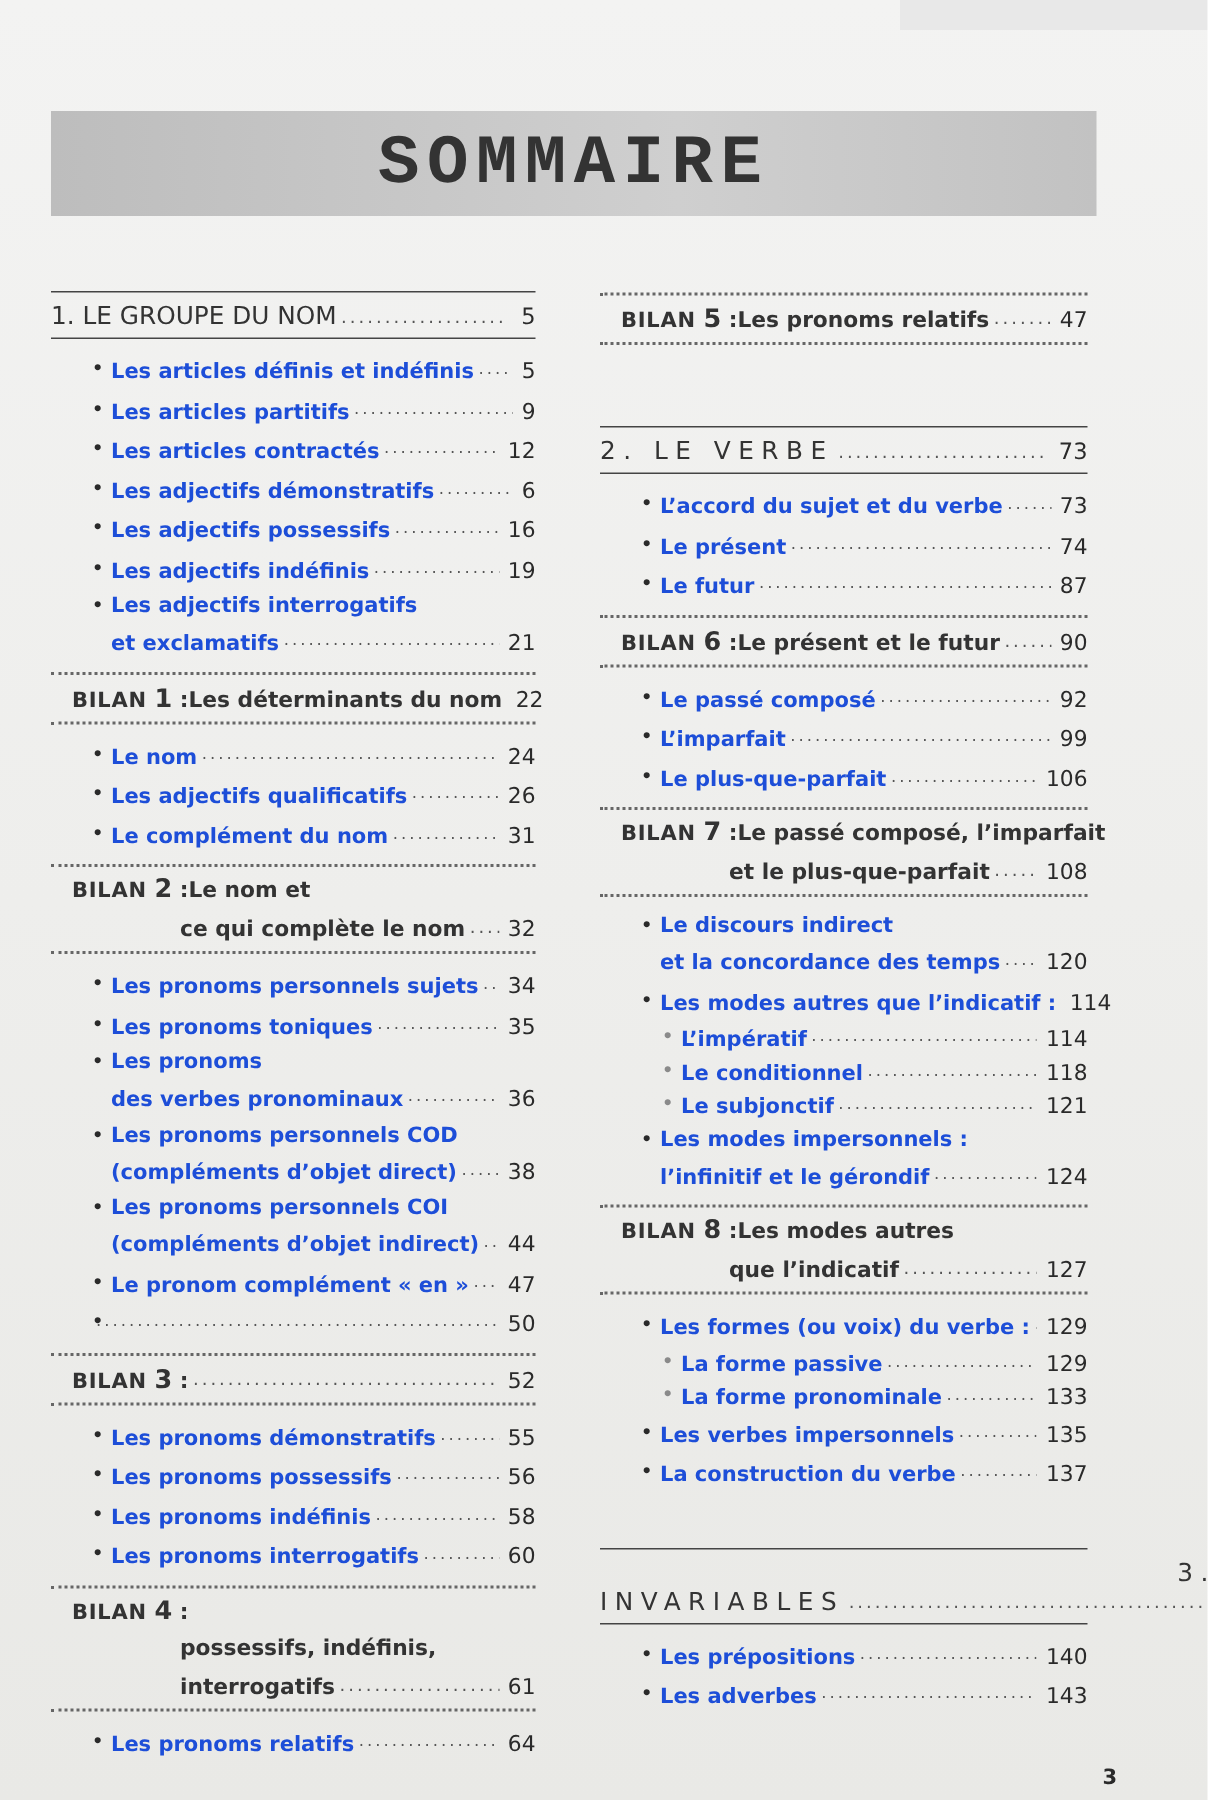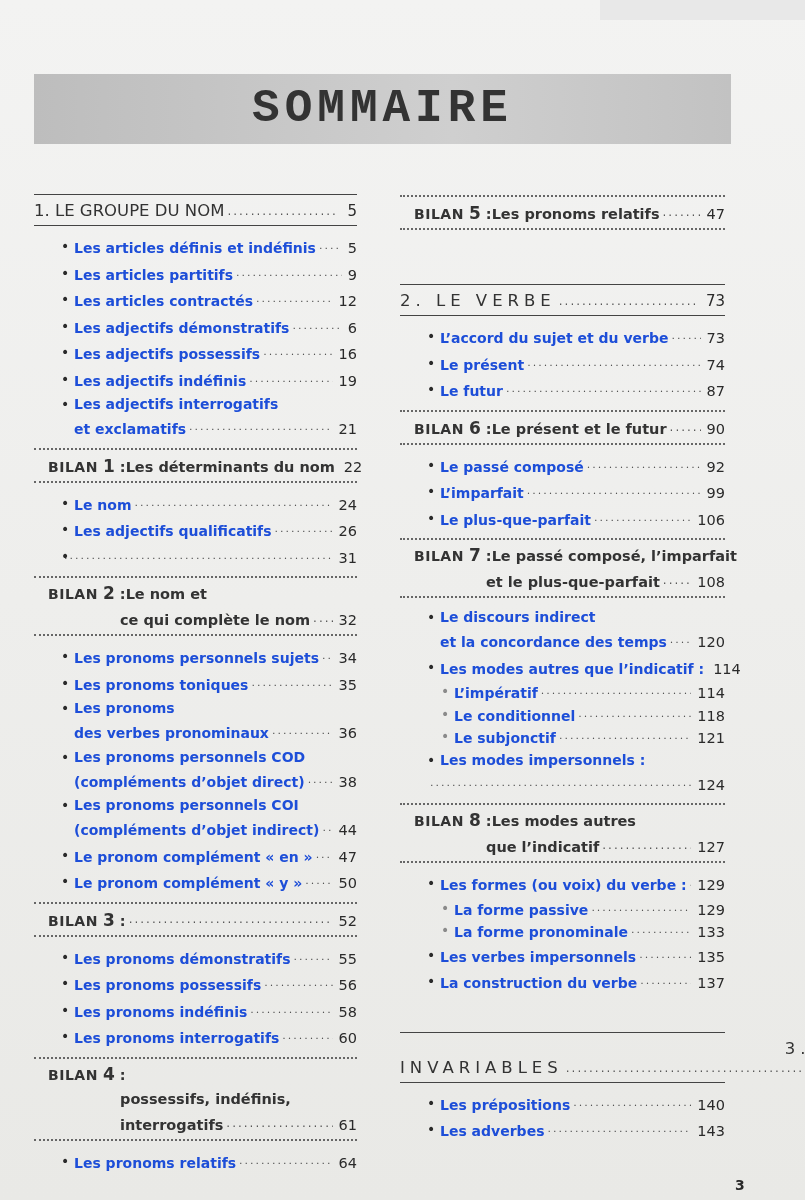--- a/index.html
+++ b/index.html
@@ -129,20 +129,21 @@
       <span class="num">24</span>
     </div>
     <div class="entry">
       <span class="bullet">•</span>
       <span class="txt">Les adjectifs qualificatifs</span>
       <span class="leader">................................................................</span>
       <span class="num">26</span>
     </div>
     <div class="entry">
       <span class="bullet">•</span>
+      <span class="txt">Le complément du nom</span>
       <span class="leader">................................................................</span>
       <span class="num">31</span>
     </div>
     <div class="bilan">
       <div class="row">
         <span class="lbl"><span class="sc">BILAN</span> <span class="n">2</span> : </span>
         <span class="t">Le nom et</span>
       </div>
       <div class="row indent">
         <span class="t">ce qui complète le nom</span>
@@ -190,21 +191,20 @@
       <span class="num">44</span>
     </div>
     <div class="entry">
       <span class="bullet">•</span>
       <span class="txt">Le pronom complément « en »</span>
       <span class="leader">................................................................</span>
       <span class="num">47</span>
     </div>
     <div class="entry">
       <span class="bullet">•</span>
-      <span class="txt">Le pronom complément « y »</span>
       <span class="leader">................................................................</span>
       <span class="num">50</span>
     </div>
     <div class="bilan">
       <div class="row">
         <span class="lbl"><span class="sc">BILAN</span> <span class="n">3</span> : </span>
         <span class="leader">................................................................</span>
         <span class="num">52</span>
       </div>
     </div>
@@ -354,20 +354,21 @@
       <span class="bullet">•</span>
       <span class="txt">Le subjonctif</span>
       <span class="leader">................................................................</span>
       <span class="num">121</span>
     </div>
     <div class="entry first-line">
       <span class="bullet">•</span>
       <span class="txt">Les modes impersonnels :</span>
     </div>
     <div class="entry">
+      <span class="txt">l’infinitif et le gérondif</span>
       <span class="leader">................................................................</span>
       <span class="num">124</span>
     </div>
     <div class="bilan">
       <div class="row">
         <span class="lbl"><span class="sc">BILAN</span> <span class="n">8</span> : </span>
         <span class="t">Les modes autres</span>
       </div>
       <div class="row indent">
         <span class="t">que l’indicatif</span>

